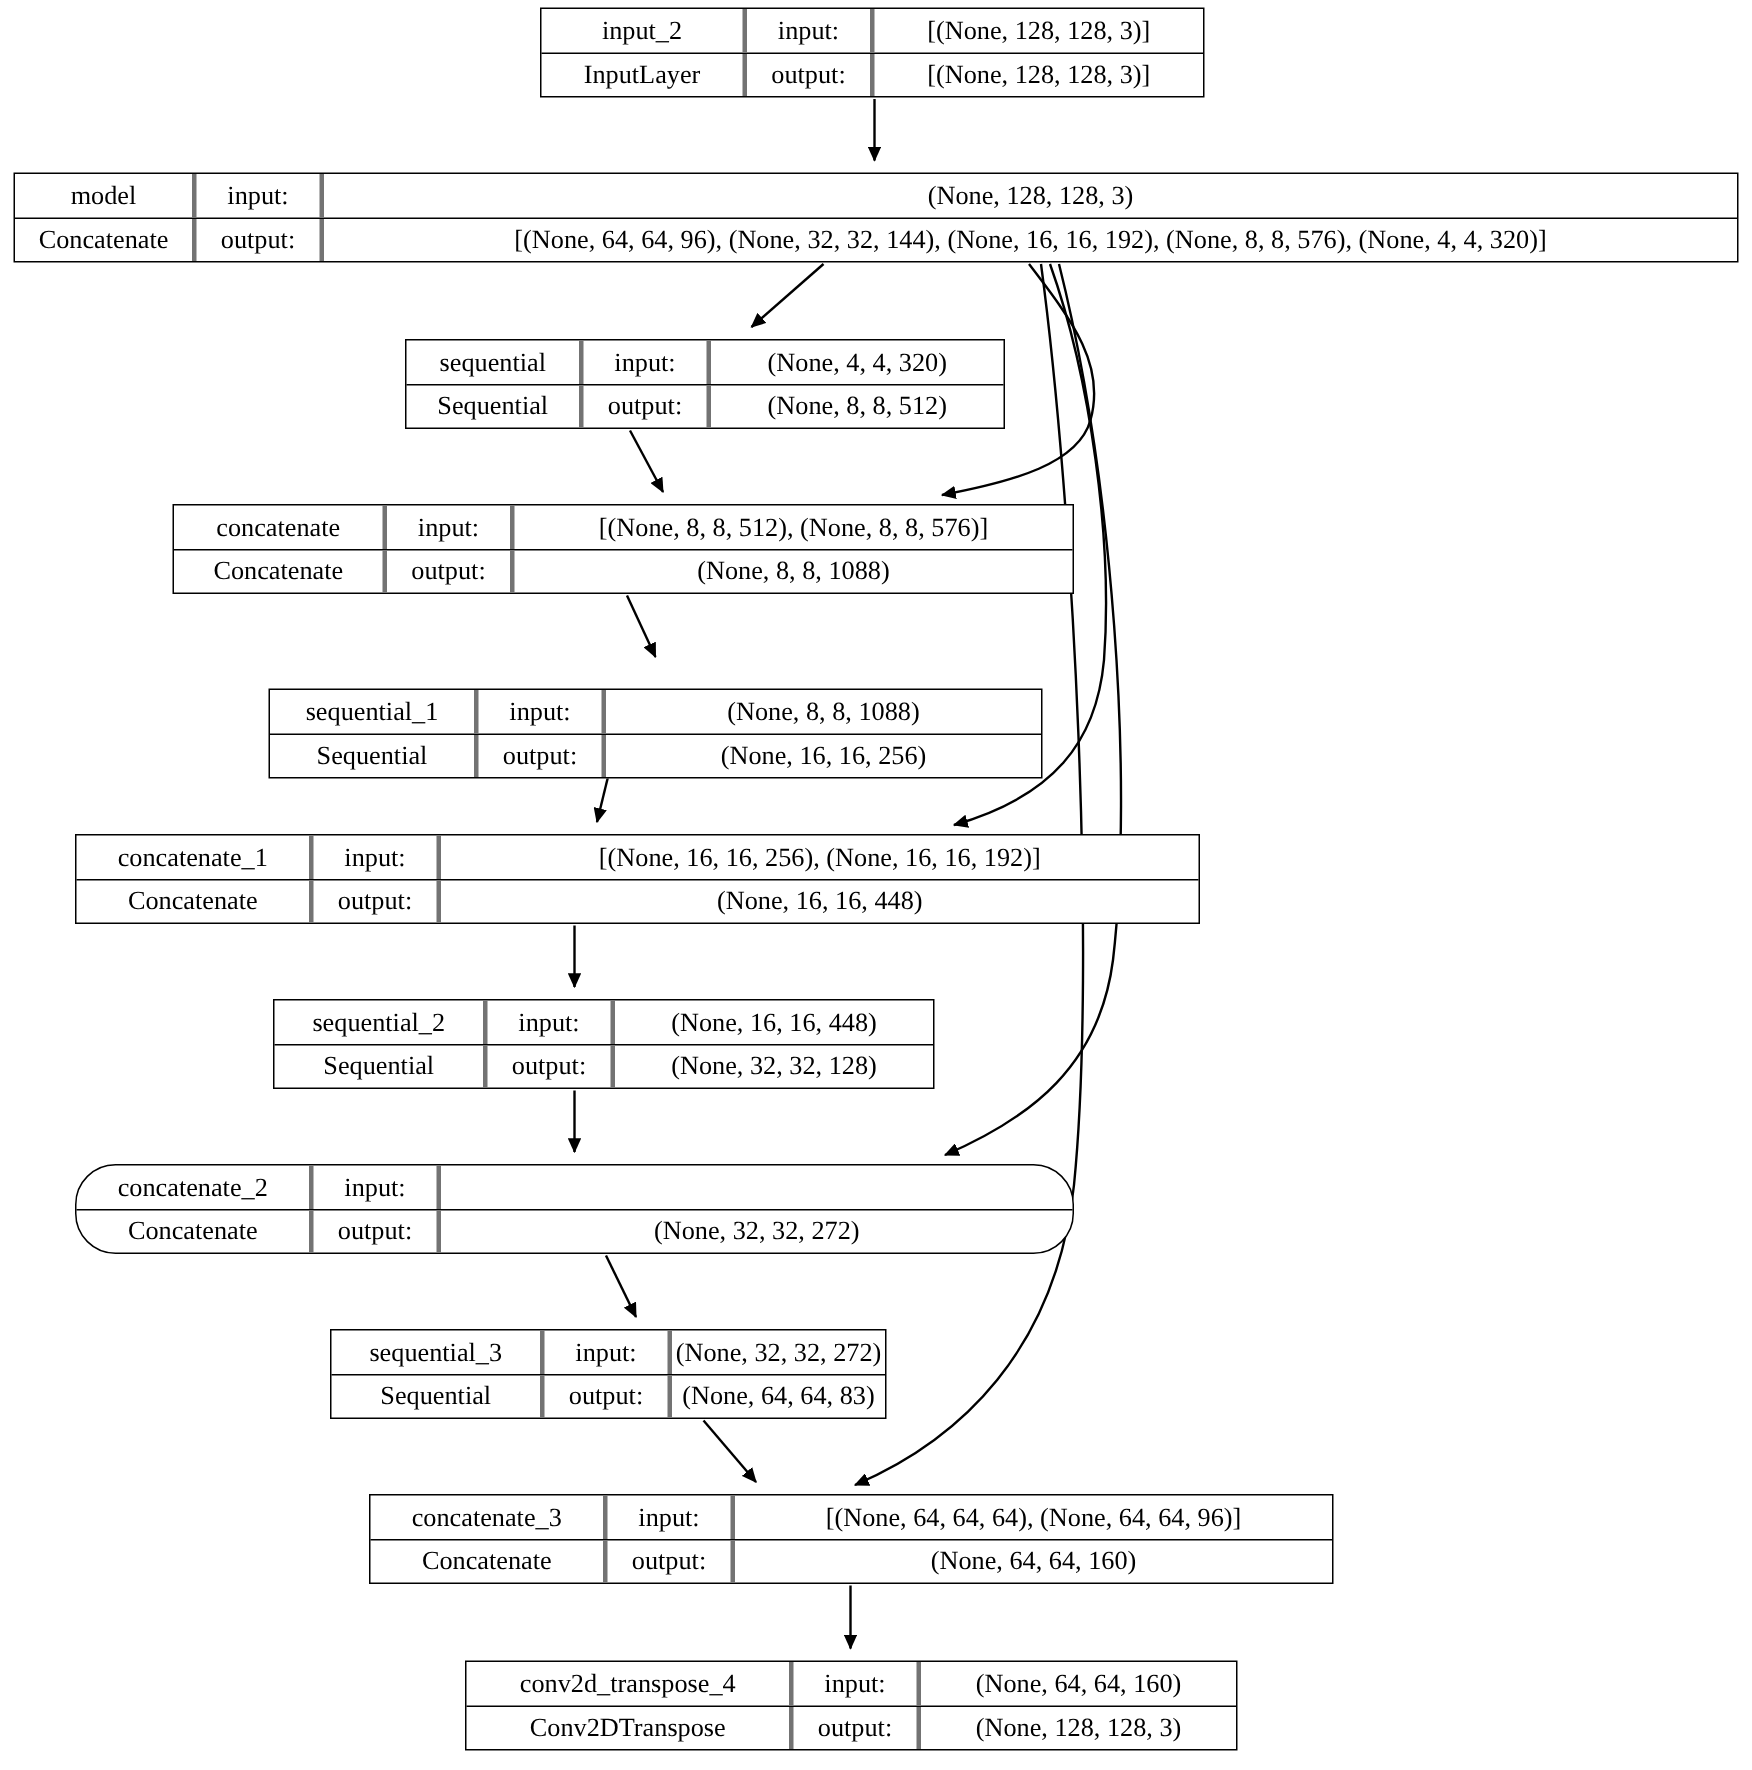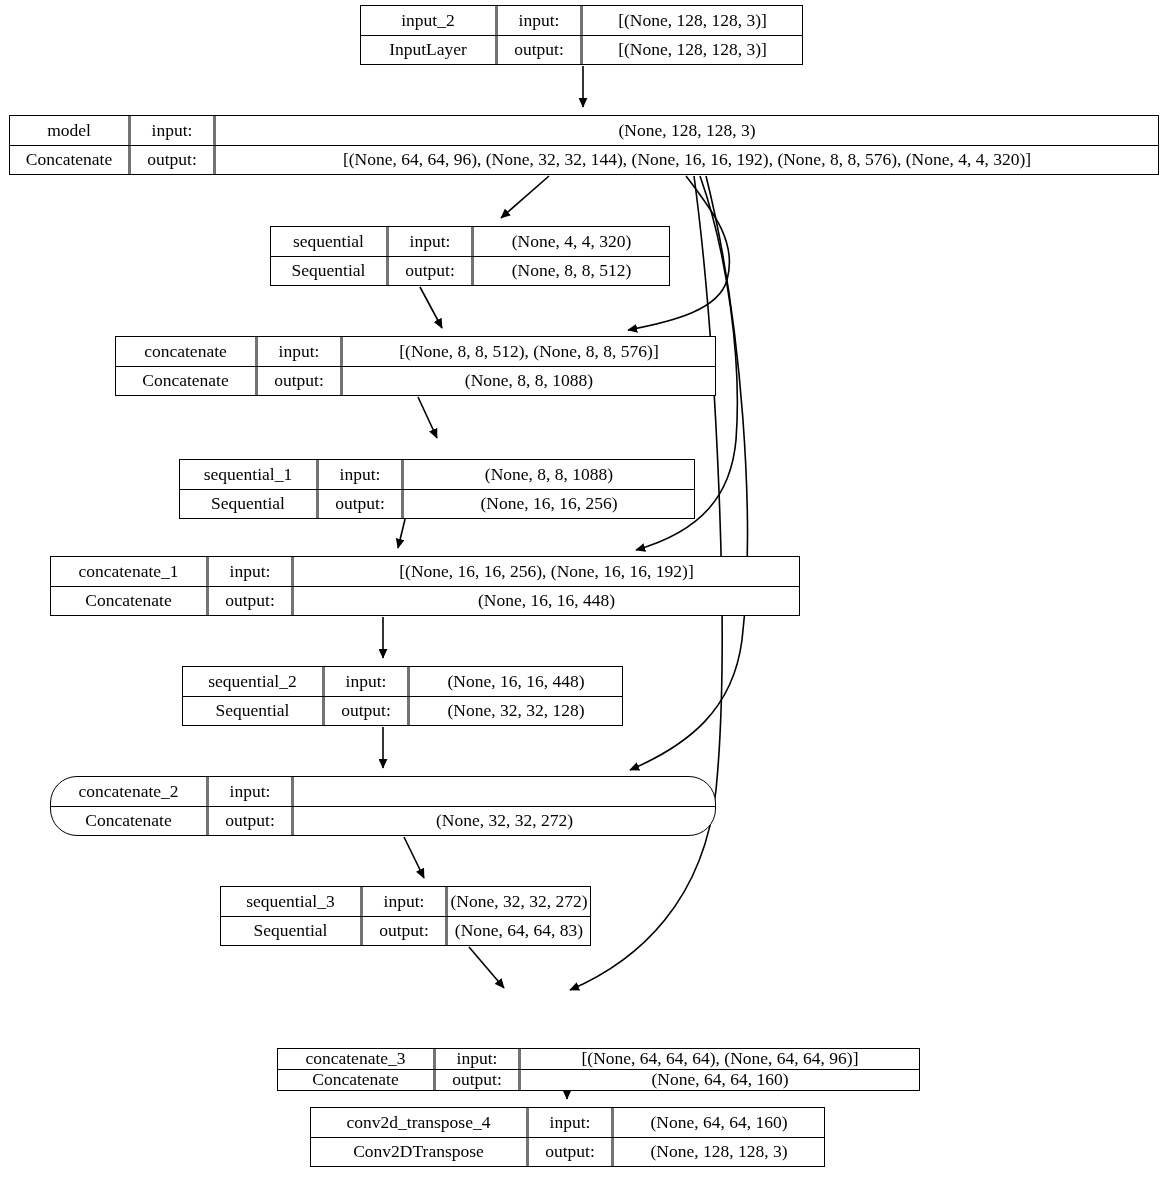--- a/index.html
+++ b/index.html
@@ -191,21 +191,21 @@
           <div class="cell cell-name divider" style="flex: 0 0 142px;">sequential_3</div>
           <div class="cell cell-io divider" style="flex: 0 0 85px;">input:</div>
           <div class="cell cell-shape">(None, 32, 32, 272)</div>
         </div>
         <div class="node-row">
           <div class="cell cell-name divider" style="flex: 0 0 142px;">Sequential</div>
           <div class="cell cell-io divider" style="flex: 0 0 85px;">output:</div>
           <div class="cell cell-shape">(None, 64, 64, 83)</div>
         </div>
       </div>
-      <div class="node" style="left: 246px; top: 1048px; width: 643px; height: 43px; margin-left: 31px;">
+      <div class="node" style="left: 246px; top: 996px; width: 643px; height: 60px;">
         <div class="node-row row-top">
           <div class="cell cell-name divider" style="flex: 0 0 158px;">concatenate_3</div>
           <div class="cell cell-io divider" style="flex: 0 0 85px;">input:</div>
           <div class="cell cell-shape">[(None, 64, 64, 64), (None, 64, 64, 96)]</div>
         </div>
         <div class="node-row">
           <div class="cell cell-name divider" style="flex: 0 0 158px;">Concatenate</div>
           <div class="cell cell-io divider" style="flex: 0 0 85px;">output:</div>
           <div class="cell cell-shape">(None, 64, 64, 160)</div>
         </div>

